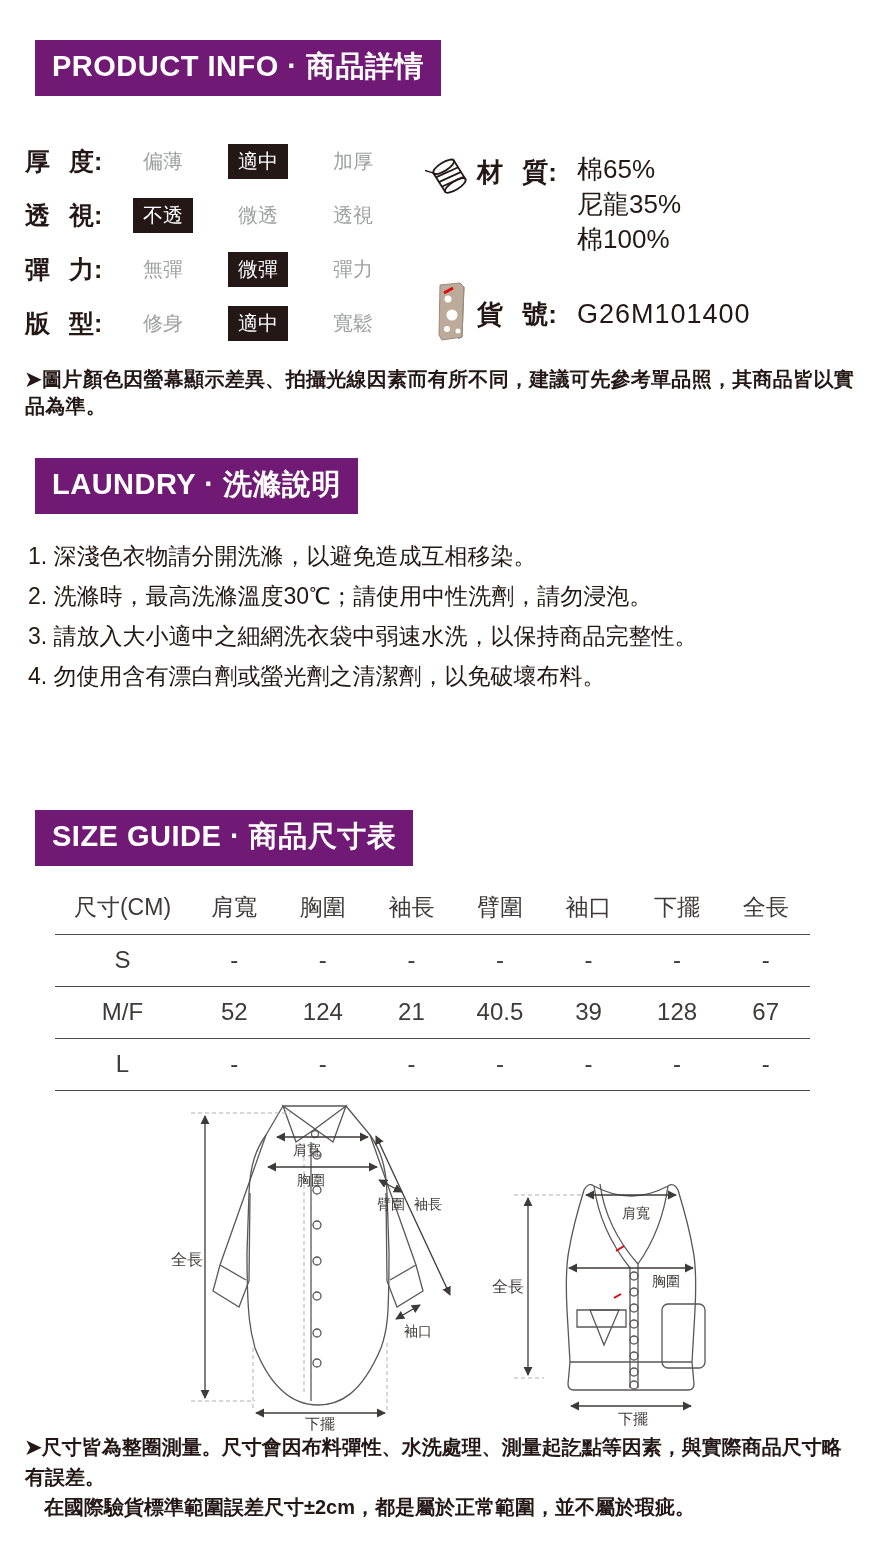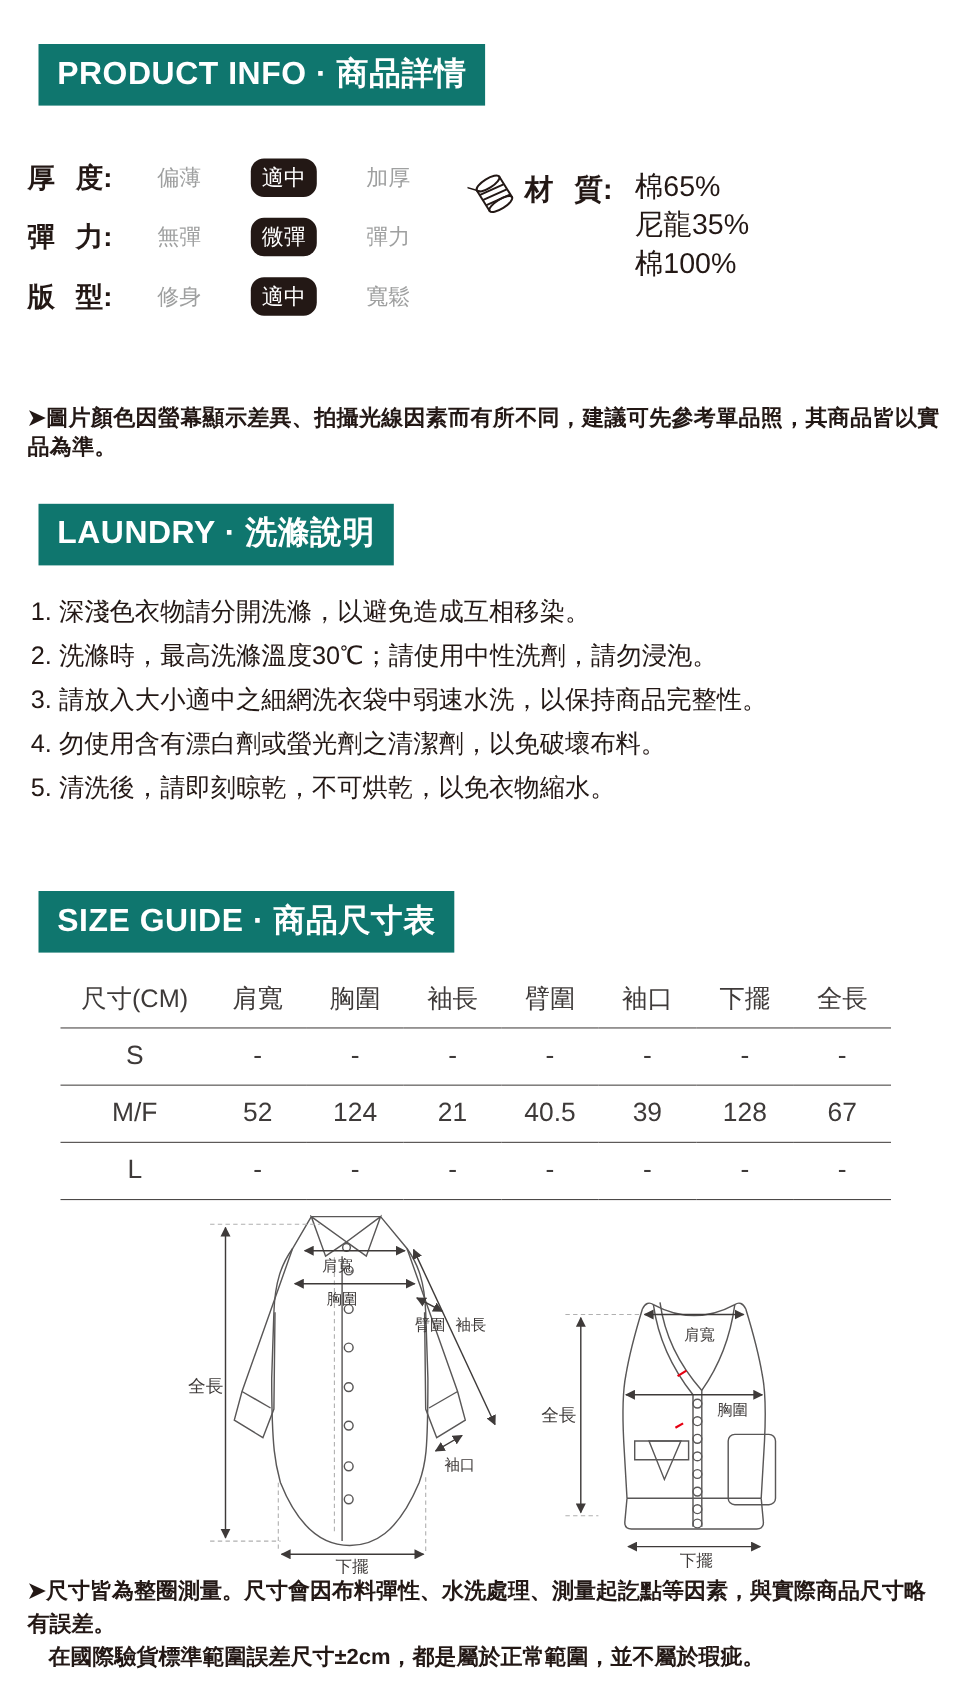--- a/index.html
+++ b/index.html
@@ -2,37 +2,37 @@
 <html><head>
 <meta charset="utf-8">
 <style>
   * { margin:0; padding:0; box-sizing:border-box; }
   html,body { background:#fff; }
   .page {
     position:relative; width:875px; height:1545px; background:#ffffff;
     font-family:"Liberation Sans", sans-serif; color:#231815; overflow:hidden;
   }
   .section-title {
-    position:absolute; background:#0f766e; color:#ffffff;
+    position:absolute; background:#701a75; color:#ffffff;
     font-size:29px; font-weight:bold; letter-spacing:0.5px;
     padding:7px 17px 9px 17px; white-space:nowrap;
   }
   
   .attrs { position:absolute; left:25px; top:134px; }
   .attr-row { display:flex; align-items:center; height:54px; }
   .attr-label {
     width:108px; font-size:25px; font-weight:600; color:#231815;
     word-spacing:12px; white-space:nowrap;
   }
   .opt {
     width:95px; text-align:left; font-size:20px; color:#9fa0a0;
     font-weight:500; flex:0 0 auto;
   }
   .opt span { display:inline-block; padding:4px 10px; }
-  .opt.sel span { background:#231815; color:#ffffff;border-radius:12px; }
+  .opt.sel span { background:#231815; color:#ffffff; }
   
   .material-block { position:absolute; left:425px; top:140px; width:430px;margin-top:12px; }
   .mat-row { display:flex; align-items:flex-start; }
   .mat-icon { width:52px; flex:0 0 52px; padding-top:2px; }
   .mat-label {
     width:100px; flex:0 0 100px; font-size:26px; font-weight:600;
     word-spacing:12px; white-space:nowrap; padding-top:3px;
   }
   .mat-values { font-size:26px; line-height:35px; font-weight:500; }
   .itemno-row { margin-top:22px; align-items:center; }
@@ -75,20 +75,26 @@
 <div class="page">
 
   <div class="section-title" style="left:35px; top:40px;">PRODUCT INFO · 商品詳情</div>
 
   <div class="attrs">
     <div class="attr-row">
       <span class="attr-label">厚 度:</span>
       <span class="opt"><span>偏薄</span></span>
       <span class="opt sel"><span>適中</span></span>
       <span class="opt"><span>加厚</span></span>
+    </div>
+    <div class="attr-row">
+      <span class="attr-label">透 視:</span>
+      <span class="opt sel"><span>不透</span></span>
+      <span class="opt"><span>微透</span></span>
+      <span class="opt"><span>透視</span></span>
     </div>
     <div class="attr-row">
       <span class="attr-label">彈 力:</span>
       <span class="opt"><span>無彈</span></span>
       <span class="opt sel"><span>微彈</span></span>
       <span class="opt"><span>彈力</span></span>
     </div>
     <div class="attr-row">
       <span class="attr-label">版 型:</span>
       <span class="opt"><span>修身</span></span>
@@ -110,32 +116,46 @@
           </g>
         </svg>
       </span>
       <span class="mat-label">材 質:</span>
       <span class="mat-values">
         <div>棉65%</div>
         <div>尼龍35%</div>
         <div>棉100%</div>
       </span>
     </div>
+    <div class="mat-row itemno-row">
+      <span class="mat-icon">
+        <svg width="40" height="62" viewBox="0 0 40 62">
+          <path d="M7,4 L27,2 L31,6 L29,56 L9,59 L6,54 Z" fill="#bcab9a" stroke="#9a8a79" stroke-width="1"></path>
+          <path d="M27,2 L31,6 L29,56 L25,58" fill="none" stroke="#9a8a79" stroke-width="1"></path>
+          <circle cx="15" cy="18" r="3.5" fill="#ffffff"></circle>
+          <circle cx="19" cy="34" r="5.5" fill="#ffffff"></circle>
+          <circle cx="14" cy="48" r="3" fill="#ffffff"></circle>
+          <circle cx="25" cy="50" r="2.5" fill="#ffffff"></circle>
+          <path d="M11,12 L20,7" stroke="#e60012" stroke-width="2.6" fill="none"></path>
+        </svg>
+      </span>
+      <span class="mat-label">貨 號:</span>
+      <span class="item-value">G26M101400</span>
+    </div>
   </div>
 
   <div class="color-note">➤圖片顏色因螢幕顯示差異、拍攝光線因素而有所不同，建議可先參考單品照，其商品皆以實品為準。</div>
 
   <div class="section-title" style="left:35px; top:458px;text-align:center;">LAUNDRY · 洗滌說明</div>
 
   <div class="laundry-list">
     <div class="laundry-item">1. 深淺色衣物請分開洗滌，以避免造成互相移染。</div>
     <div class="laundry-item">2. 洗滌時，最高洗滌溫度30℃；請使用中性洗劑，請勿浸泡。</div>
     <div class="laundry-item">3. 請放入大小適中之細網洗衣袋中弱速水洗，以保持商品完整性。</div>
     <div class="laundry-item">4. 勿使用含有漂白劑或螢光劑之清潔劑，以免破壞布料。</div>
-    <div class="laundry-item">5. 清洗後，請即刻晾乾，不可烘乾，以免衣物縮水。</div>
   </div>
 
   <div class="section-title" style="left:35px; top:798px;margin-top:12px;">SIZE GUIDE · 商品尺寸表</div>
 
   <table class="size-table">
     <thead>
       <tr>
         <th class="col-size">尺寸(CM)</th>
         <th>肩寬</th>
         <th>胸圍</th>

